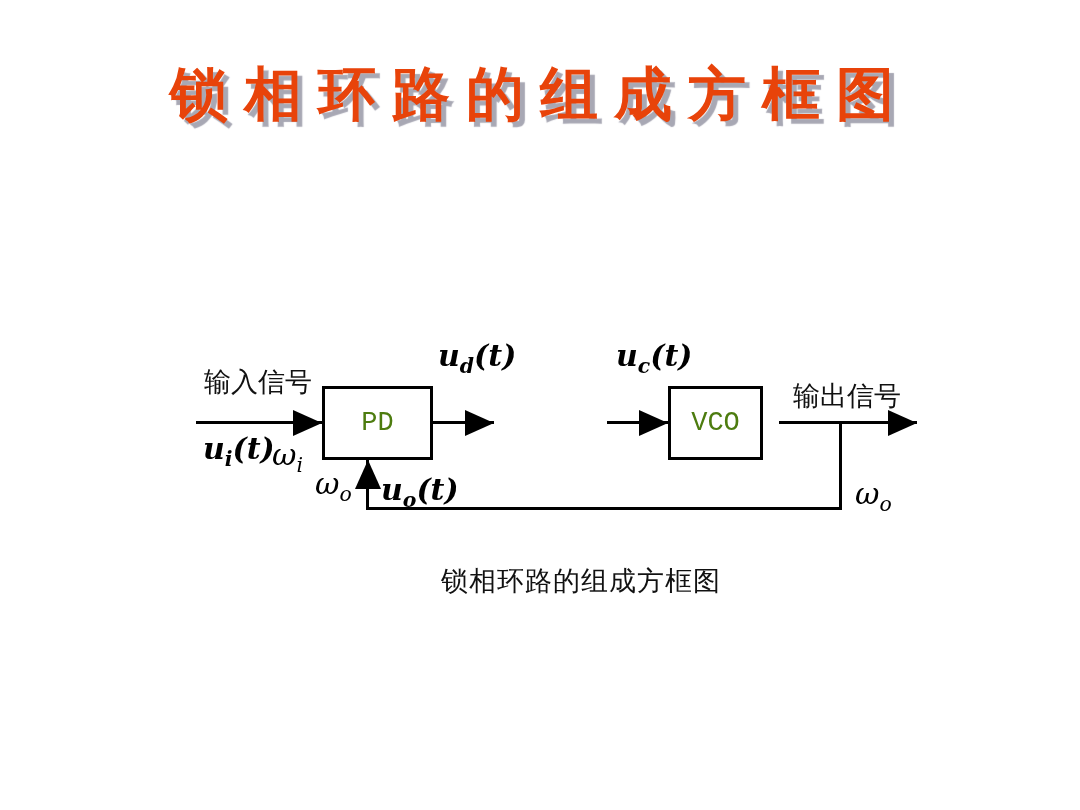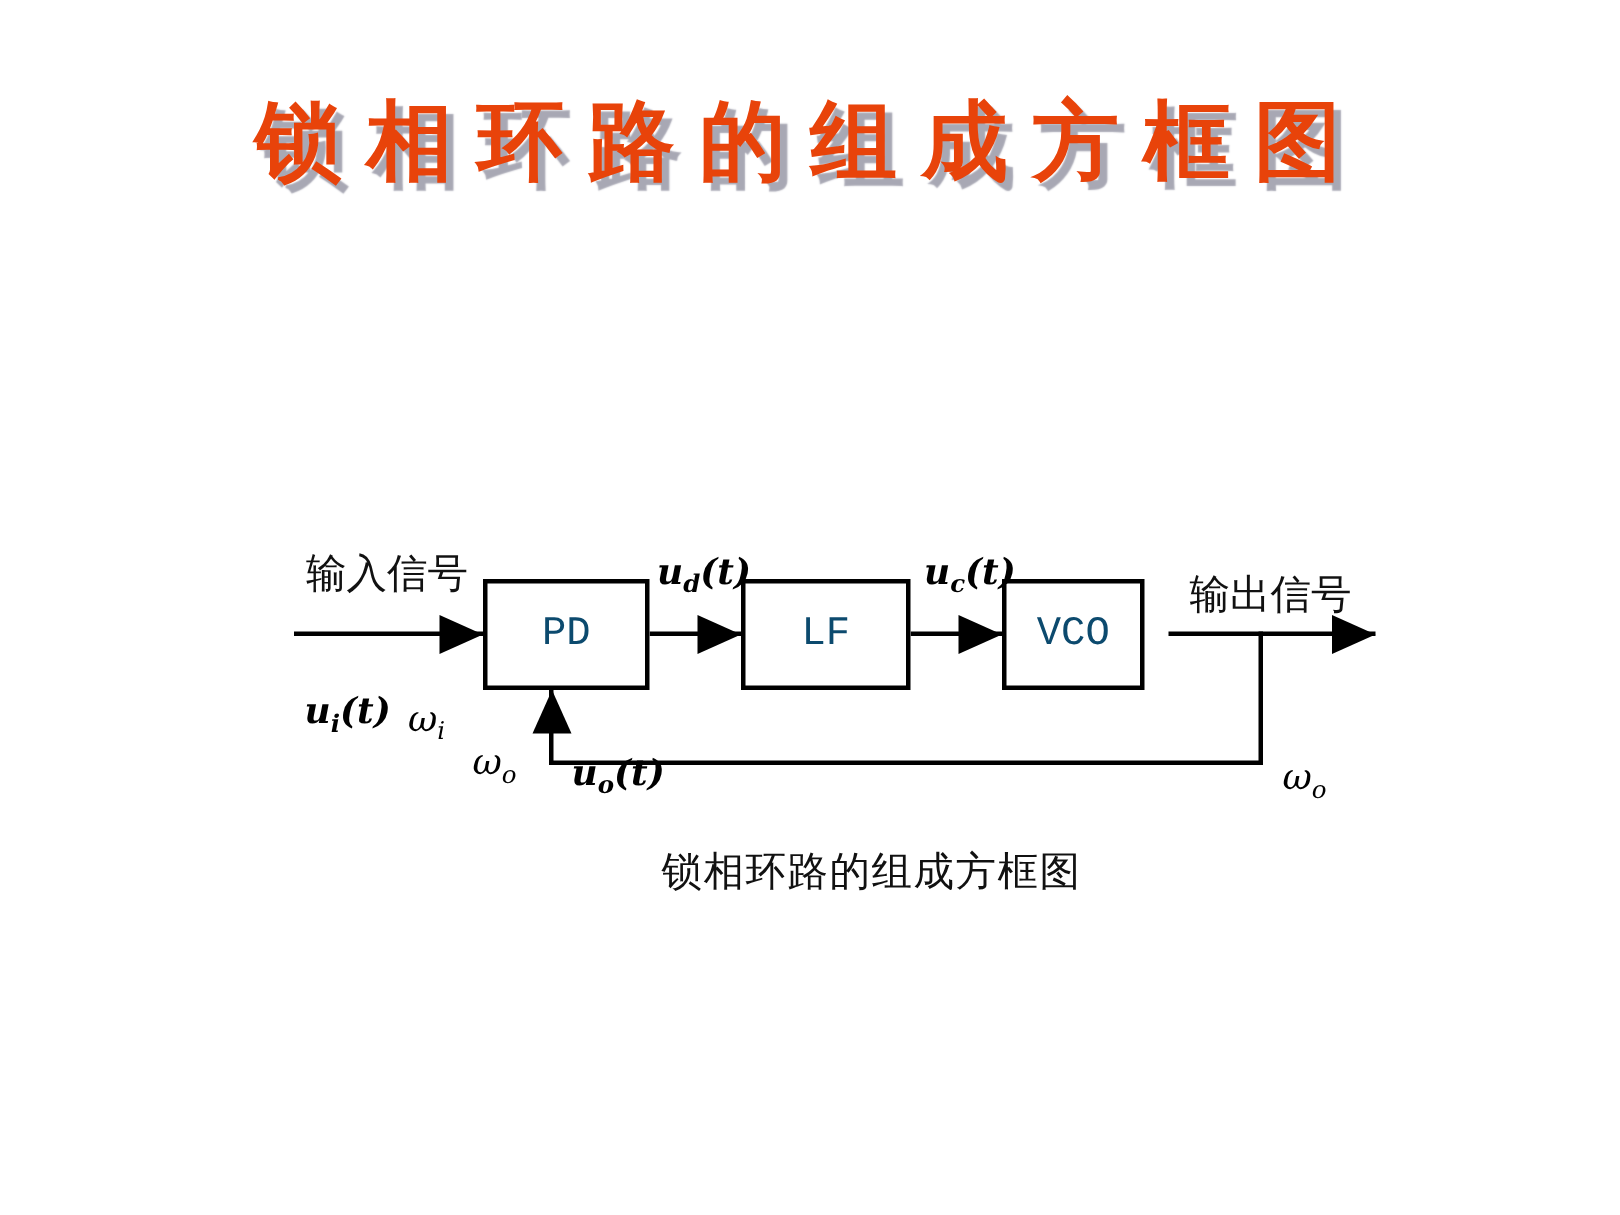--- a/index.html
+++ b/index.html
@@ -48,38 +48,37 @@
     top: 386px;
     height: 74px;
     border: 3px solid #000;
     box-sizing: border-box;
     background: #fff;
     display: flex;
     align-items: center;
     justify-content: center;
     font-family: "Liberation Mono", monospace;
     font-size: 27px;
-    color: #0c4a6e;
+    color: #4d7c0f;
   }
   
   .cjk {
     position: absolute;
     font-size: 27px;
     color: #111;
     white-space: nowrap;
     font-family: "Liberation Serif", serif;
   }
   .sig {
     position: absolute;
-    font-size: 24px;
+    font-size: 30px;
     font-style: italic;
     color: #000;
     white-space: nowrap;
     font-family: "DejaVu Serif", serif;
-    margin-top: 28px;
   }
   .sig.bold { font-weight: bold; }
   .sig sub { font-size: 0.68em; line-height: 0; }
   .caption {
     position: absolute;
     top: 563px;
     left: 81px;
     width: 1000px;
     text-align: center;
     font-size: 27px;
@@ -108,23 +107,20 @@
 
     <div class="arrow-right" style="left:293px; top:410px;"></div>
     <div class="arrow-right" style="left:465px; top:410px;"></div>
     <div class="arrow-right" style="left:639px; top:410px;"></div>
     <div class="arrow-right" style="left:888px; top:410px;"></div>
     <div class="arrow-up" style="left:355px; top:460px;"></div>
 
     <div class="block" style="left:322px; width:111px;">
       <span>PD</span>
     </div>
-    <div class="block" style="left:494px; width:113px;">
-      <span>LF</span>
-    </div>
     <div class="block" style="left:668px; width:95px;">
       <span>VCO</span>
     </div>
 
     <div class="cjk" style="left:204px; top:364px;">输入信号</div>
     <div class="cjk" style="left:793px; top:364px;margin-top:14px;">输出信号</div>
 
     <div class="sig bold" style="left:203px; top:431px;">
       <span>u</span><sub>i</sub><span>(t)</span>
     </div>

